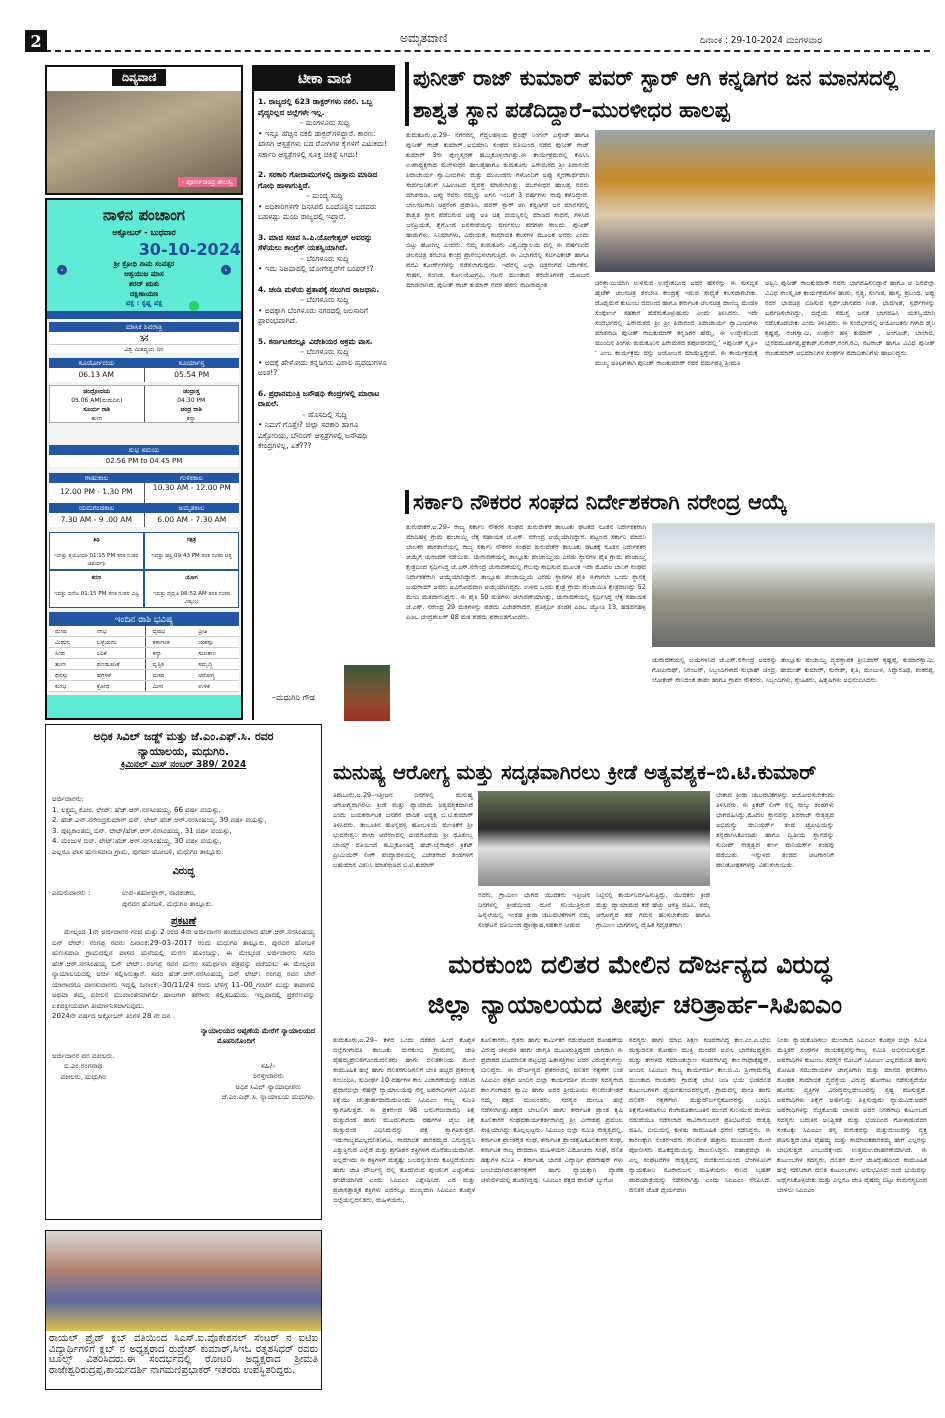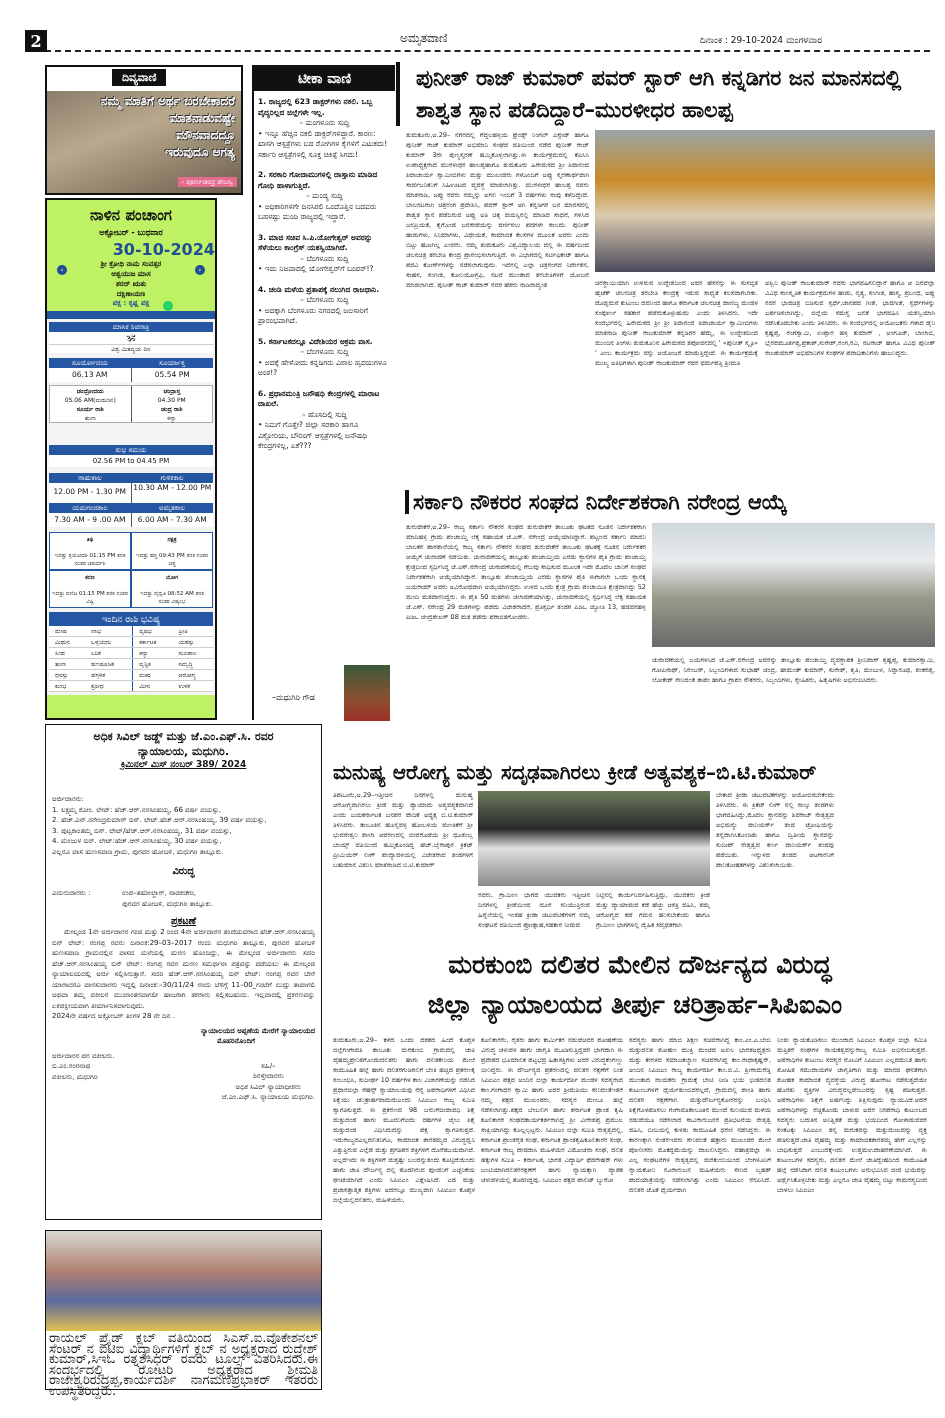--- a/index.html
+++ b/index.html
@@ -8,39 +8,39 @@
 .mast{left:25px;top:30px;width:905px;height:22px;border-bottom:2px dashed #222}
 .pageno{left:25px;top:30px;width:22px;height:22px;background:#111;color:#fff;font-weight:bold;font-size:16px;display:flex;align-items:center;justify-content:center;font-family:"DejaVu Serif",serif}
 .paper-name{left:400px;top:31px;font-size:12px;font-weight:normal}
 .date-line{left:700px;top:35px;font-size:9px}
 .box{border:2px solid #111}
 .divya{left:45px;top:65px;width:198px;height:130px}
 .divya-title{position:absolute;left:65px;top:2px;background:#111;color:#fff;font-size:11px;font-weight:bold;padding:2px 10px}
 .divya-img{position:absolute;left:0;top:24px;width:194px;height:102px;background:linear-gradient(160deg,#8b7d6b,#b9a98e 40%,#6c5e4c);overflow:hidden}
 .divya-quote{position:absolute;right:6px;top:2px;text-align:right;color:#fff;font-weight:bold;font-size:12px;line-height:17px;text-shadow:1px 1px 0 #333,-1px -1px 0 #333}
 .divya-author{position:absolute;right:4px;bottom:6px;background:#e66b8f;color:#fff;font-size:7px;padding:1px 4px}
-.panch{left:45px;top:198px;width:172px;height:522px;border:2px solid #111;background:#bef264}
+.panch{left:45px;top:198px;width:198px;height:522px;border:2px solid #111;background:#5eead4}
 .panch h2{text-align:center;font-size:15px;font-weight:bold;margin-top:6px}
 .panch .month{text-align:center;font-size:8px;font-weight:bold;margin-top:4px}
 .panch .bigdate{text-align:right;font-size:16px;font-weight:bold;color:#1f4e96;margin-top:2px}
 .panch .samv{text-align:center;font-size:7px;font-weight:bold;line-height:10px}
 .panch .paksha{text-align:center;font-size:7px;color:#1f4e96;font-weight:bold}
 .navbtn{position:absolute;width:10px;height:10px;border-radius:50%;background:#1f4e96;color:#fff;font-size:7px;display:flex;align-items:center;justify-content:center}
 .wa{position:absolute;width:10px;height:10px;border-radius:50%;background:#25d366}
 .bluebar{background:#2456a4;color:#fff;text-align:center;font-size:7px;height:10px;line-height:10px}
 .row2{display:flex;font-size:7px}
 .row2>div{flex:1;text-align:center}
 .cell{border:1px solid #2456a4}
 .rashi td{font-size:6px;padding:1px 6px;border-bottom:1px solid #ccc}
 .tika{left:252px;top:65px;width:143px;height:655px;border-left:2px solid #111}
 .tika-head{background:#111;color:#fff;text-align:center;font-size:14px;font-weight:bold;height:26px;line-height:26px}
 .tika-body{font-size:7.5px;line-height:10.5px;padding:6px 4px 0 4px}
 .tika-body .item{margin-bottom:10px}
 .tika-body .src{text-align:center}
-.headline1{left:396px;top:62px;width:530px;font-size:21px;font-weight:bold;line-height:32px;border-left:4px solid #111;padding-left:16px}
+.headline1{left:405px;top:62px;width:530px;font-size:21px;font-weight:bold;line-height:32px;border-left:4px solid #111;padding-left:4px}
 .col{font-size:6.5px;line-height:10px;text-align:justify;color:#222}
 .photo{background:#777}
 .h2{font-size:21px;font-weight:bold}
 .court{left:45px;top:724px;width:277px;height:496px;border:1.5px solid #111;padding:4px 6px}
 .court .t{text-align:center;font-size:11px;font-weight:bold;line-height:15px}
 .court .u{text-align:center;font-size:9px;font-weight:bold;text-decoration:underline}
 .court .p{font-size:7px;line-height:10.5px}
 .caption{font-size:7.5px;line-height:11px}
 </style>
 </head>
@@ -49,26 +49,20 @@
 <div class="abs mast"></div>
 <div class="abs pageno">
     <span>2</span>
   </div>
 <div class="abs paper-name">ಅಮೃತವಾಣಿ</div>
 <div class="abs date-line">ದಿನಾಂಕ : 29-10-2024 ಮಂಗಳವಾರ</div>
 
 <div class="abs box divya">
   <div class="divya-title">ದಿವ್ಯವಾಣಿ</div>
   <div class="divya-img">
-    <div class="divya-quote">
-      <div>ನಮ್ಮ ಮಾತಿಗೆ ಅರ್ಥ ಬರಬೇಕಾದರೆ</div>
-      <div>ಮಾತನಾಡುವಷ್ಟೇ</div>
-      <div>ಮೌನವಾದದ್ದೂ</div>
-      <div>ಇರುವುದೂ ಅಗತ್ಯ</div>
-    </div>
     <div class="divya-author">- ಪೂರ್ಣಚಂದ್ರ ತೇಜಸ್ವಿ</div>
   </div>
 </div>
 
 <div class="abs panch">
   <h2>ನಾಳಿನ ಪಂಚಾಂಗ</h2>
   <div class="month">ಅಕ್ಟೋಬರ್ - ಬುಧವಾರ</div>
   <div class="bigdate">30-10-2024</div>
   <div style="position:relative">
     <div class="navbtn" style="left:10px;top:6px">‹</div>
@@ -230,37 +224,37 @@
   <div class="p" style="margin-top:10px;display:flex">
       <span style="width:70px">ಎದುರುದಾರರು :</span>
       <span><span>ಉಪ–ತಹಶೀಲ್ದಾರ್, ನಾಡಕಚೇರಿ,</span><br><span>ಪುರವರ ಹೋಬಳಿ, ಮಧುಗಿರಿ ತಾಲ್ಲೂಕು.</span></span>
     </div>
   <div class="u" style="font-size:10px;margin-top:6px">ಪ್ರಕಟಣೆ</div>
   <div class="p" style="text-align:justify;text-indent:12px">ಮೇಲ್ಕಂಡ 1ನೇ ಅರ್ಜಿದಾರರ ಗಂಡ ಮತ್ತು 2 ರಿಂದ 4ನೇ ಅರ್ಜಿದಾರರ ತಂದೆಯವರಾದ ಹೆಚ್.ಆರ್.ನರಸಿಂಹಯ್ಯ ಬಿನ್ ಲೇಟ್: ರಂಗಪ್ಪ ರವರು ದಿನಾಂಕ:29–03–2017 ರಂದು ಮಧುಗಿರಿ ತಾಲ್ಲೂಕು, ಪುರವರ ಹೋಬಳಿ ಹುಣಸವಾಡಿ ಗ್ರಾಮದಲ್ಲಿನ ವಾಸದ ಮನೆಯಲ್ಲಿ ಮರಣ ಹೊಂದಿದ್ದು, ಈ ಮೇಲ್ಕಂಡ ಅರ್ಜಿದಾರರು ಸದರಿ ಹೆಚ್.ಆರ್.ನರಸಿಂಹಯ್ಯ ಬಿನ್ ಲೇಟ್: ರಂಗಪ್ಪ ರವರ ಮರಣ ಸಮರ್ಥನಾ ಪತ್ರವನ್ನು ಪಡೆಯಲು ಈ ಮೇಲ್ಕಂಡ ನ್ಯಾಯಾಲಯದಲ್ಲಿ ಅರ್ಜಿ ಸಲ್ಲಿಸಿರುತ್ತಾರೆ. ಸದರಿ ಹೆಚ್.ಆರ್.ನರಸಿಂಹಯ್ಯ ಬಿನ್ ಲೇಟ್: ರಂಗಪ್ಪ ರವರ ಬೇರೆ ಯಾರಾದರೂ ವಾರಸುದಾರರು ಇದ್ದಲ್ಲಿ ದಿನಾಂಕ:–30/11/24 ರಂದು ಬೆಳಿಗ್ಗೆ 11–00_ಗಂಟೆಗೆ ಖುದ್ದು ತಾವಾಗಲಿ ಅಥವಾ ತಮ್ಮ ವಕೀಲರ ಮುಖಾಂತರವಾಗಲೀ ಹಾಜರಾಗಿ ತಕರಾರು ಸಲ್ಲಿಸಬಹುದು. ಇಲ್ಲವಾದಲ್ಲಿ ಪ್ರಕರಣವನ್ನು ಏಕಪಕ್ಷೀಯವಾಗಿ ತೀರ್ಮಾನಿಸಲಾಗುವುದು.</div>
   <div class="p">2024ನೇ ವರ್ಷದ ಅಕ್ಟೋಬರ್ ತಿಂಗಳ 28 ನೇ ದಿನ .</div>
   <div class="p" style="text-align:right;margin-top:4px;font-weight:bold">ನ್ಯಾಯಾಲಯದ ಅಪ್ಪಣೆಯ ಮೇರೆಗೆ ನ್ಯಾಯಾಲಯದ</div>
   <div class="p" style="text-align:right;padding-right:60px;font-weight:bold">ಮೊಹರಿನೊಂದಿಗೆ</div>
   <div style="display:flex;justify-content:space-between;margin-top:4px">
-    <div class="p" style="text-align:left">
+    <div class="p" style="text-align:center">
       <div>ಅರ್ಜಿದಾರರ ಪರ ವಕೀಲರು.</div>
       <div>ಬಿ.ಎಂ.ರಂಗನಾಥ</div>
       <div>ವಕೀಲರು, ಮಧುಗಿರಿ</div>
     </div>
     <div class="p" style="text-align:center;margin-top:10px">
       <div>ಸಹಿ/–</div>
       <div>ಶಿರಸ್ತೇದಾರರು</div>
       <div>ಅಧಿಕ ಸಿವಿಲ್ ನ್ಯಾಯಾಧೀಶರು</div>
       <div>ಜೆ.ಎಂ.ಎಫ್.ಸಿ. ನ್ಯಾಯಾಲಯ ಮಧುಗಿರಿ.</div>
     </div>
   </div>
 </div>
 
 <div class="abs" style="left:45px;top:1230px;width:277px;height:160px;border:1.5px solid #111">
   <div style="height:100px;background:linear-gradient(180deg,#d8d8d0 0%,#b08070 40%,#5a6aa0 70%,#e0c050 100%)"></div>
-  <div class="caption" style="padding:2px 3px;font-size:13px;line-height:10.5px;text-align:justify">ರಾಯಲ್ ಪ್ರೈಡ್ ಕ್ಲಬ್ ವತಿಯಿಂದ ಸಿಎಸ್.ಐ.ವೊಕೇಶನಲ್ ಸೆಂಟರ್ ನ ಐಟಿಐ ವಿದ್ಯಾರ್ಥಿಗಳಿಗೆ ಕ್ಲಬ್ ನ ಅಧ್ಯಕ್ಷರಾದ ರುದ್ರೇಶ್ ಕುಮಾರ್,ಸಿಇಓ ರತ್ನಶಸಿಧರ್ ರವರು ಟೂಲ್ಸ್ ವಿತರಿಸಿದರು.ಈ ಸಂದರ್ಭದಲ್ಲಿ ರೋಟರಿ ಅಧ್ಯಕ್ಷರಾದ ಶ್ರೀಮತಿ ರಾಜೇಶ್ವರಿರುದ್ರಪ್ಪ,ಕಾರ್ಯದರ್ಶಿ ನಾಗಮಣಿಪ್ರಭಾಕರ್ ಇತರರು ಉಪಸ್ಥಿತರಿದ್ದರು.</div>
+  <div class="caption" style="padding:2px 3px;font-size:10px;line-height:10.5px;text-align:justify">ರಾಯಲ್ ಪ್ರೈಡ್ ಕ್ಲಬ್ ವತಿಯಿಂದ ಸಿಎಸ್.ಐ.ವೊಕೇಶನಲ್ ಸೆಂಟರ್ ನ ಐಟಿಐ ವಿದ್ಯಾರ್ಥಿಗಳಿಗೆ ಕ್ಲಬ್ ನ ಅಧ್ಯಕ್ಷರಾದ ರುದ್ರೇಶ್ ಕುಮಾರ್,ಸಿಇಓ ರತ್ನಶಸಿಧರ್ ರವರು ಟೂಲ್ಸ್ ವಿತರಿಸಿದರು.ಈ ಸಂದರ್ಭದಲ್ಲಿ ರೋಟರಿ ಅಧ್ಯಕ್ಷರಾದ ಶ್ರೀಮತಿ ರಾಜೇಶ್ವರಿರುದ್ರಪ್ಪ,ಕಾರ್ಯದರ್ಶಿ ನಾಗಮಣಿಪ್ರಭಾಕರ್ ಇತರರು ಉಪಸ್ಥಿತರಿದ್ದರು.</div>
 </div>
 
 <div class="abs h2" style="left:333px;top:760px;width:600px;font-size:20px">ಮನುಷ್ಯ ಆರೋಗ್ಯ ಮತ್ತು ಸದೃಢವಾಗಿರಲು ಕ್ರೀಡೆ ಅತ್ಯವಶ್ಯಕ–ಬಿ.ಟಿ.ಕುಮಾರ್</div>
 <div class="abs col" style="left:333px;top:790px;width:140px;height:150px;overflow:hidden">ತಿಪಟೂರು,ಅ.29–ಇತ್ತೀಚಿನ ದಿನಗಳಲ್ಲಿ ಮನುಷ್ಯ ಆರೋಗ್ಯವಾಗಿರಲು ಕ್ರೀಡೆ ಮತ್ತು ವ್ಯಾಯಾಮ ಅತ್ಯವಶ್ಯಕವಾಗಿದೆ ಎಂದು ಜಯಕರ್ನಾಟಕ ಜನಪರ ವೇದಿಕೆ ಅಧ್ಯಕ್ಷ ಬಿ.ಟಿ.ಕುಮಾರ್ ತಿಳಿಸಿದರು. ತಾಲೂಕಿನ ಹೊನ್ನವಳ್ಳಿ ಹೋಬಳಿಯ ಮಣಕಿಕೆರೆ ಶ್ರೀ ಭುವನೇಶ್ವರಿ ಶಾಲಾ ಆವರಣದಲ್ಲಿ ಜೀವರೊಡೆಯ ಶ್ರೀ ಧೂತಂಬ್ಬ ಬಾಯ್ಸ್ ವತಿಯಿಂದ ಹಮ್ಮಿಕೊಂಡಿದ್ದ ಹೆಚ್.ಬೈರಾಪುರ ಕ್ರಿಕೆಟ್ ಪ್ರೀಮಿಯರ್ ಲೀಗ್ ಪಂದ್ಯಾವಳಿಯಲ್ಲಿ ವಿಜೇತರಾದ ತಂಡಗಳಿಗೆ ಬಹುಮಾನ ವಿತರಿಸಿ ಮಾತನಾಡಿದ ಬಿ.ಟಿ.ಕುಮಾರ್</div>
 <div class="abs photo" style="left:478px;top:791px;width:232px;height:95px;background:linear-gradient(180deg,#6a7a5a 0%,#2a2a2a 40%,#e0e0e0 60%,#8a8a8a 100%)"></div>
 <div class="abs col" style="left:478px;top:890px;width:112px;height:50px;overflow:hidden">ರವರು, ಗ್ರಾಮೀಣ ಭಾಗದ ಯುವಕರು ಇತ್ತೀಚಿನ ದಿನಗಳಲ್ಲಿ ಕ್ರೀಡೆಯಿಂದ ದೂರ ಸರಿಯುತ್ತಿರುವ ಹಿನ್ನೆಲೆಯಲ್ಲಿ ಇಂತಹ ಕ್ರೀಡಾ ಚಟುವಟಿಕೆಗಳಿಗೆ ನಮ್ಮ ಸಂಘಟನೆ ವತಿಯಿಂದ ಪ್ರೋತ್ಸಾಹ,ಸಹಕಾರ ನೀಡುವ</div>
 <div class="abs col" style="left:596px;top:890px;width:114px;height:50px;overflow:hidden">ನಿಟ್ಟಿನಲ್ಲಿ ಕಾರ್ಯನಿರ್ವಹಿಸುತ್ತಿದ್ದು, ಯುವಕರು ಕ್ರೀಡೆ ಮತ್ತು ವ್ಯಾಯಾಮದ ಕಡೆ ಹೆಚ್ಚು ಆಸಕ್ತಿ ವಹಿಸಿ, ತಮ್ಮ ಆರೋಗ್ಯದ ಕಡೆ ಗಮನ ಹರಿಸಬೇಕೆಂದು ಹಾಗೂ ಗ್ರಾಮೀಣ ಭಾಗಗಳಲ್ಲಿ ದೈಹಿಕ ಸದೃಢತೆಗಾಗಿ</div>
 <div class="abs col" style="left:716px;top:790px;width:118px;height:150px;overflow:hidden">ಬೇಕಾದ ಕ್ರೀಡಾ ಚಟುವಟಿಕೆಗಳನ್ನು ಆಯೋಜಿಸಬೇಕೆಂದು ತಿಳಿಸಿದರು. ಈ ಕ್ರಿಕೆಟ್ ಲೀಗ್ ನಲ್ಲಿ ನಾಲ್ಕು ತಂಡಗಳು ಭಾಗವಹಿಸಿದ್ದು,ಮೊದಲ ಸ್ಥಾನವನ್ನು ಶಿವರಾಜ್ ನೇತೃತ್ವದ ಅಭಿಮನ್ಯು ವಾರಿಯರ್ಸ್ ತಂಡ ಟ್ರೋಫಿಯನ್ನು ತನ್ನದಾಗಿಸಿಕೊಂಡಿತು ಹಾಗೂ ದ್ವಿತೀಯ ಸ್ಥಾನವನ್ನು ಸುದೀಪ್ ನೇತೃತ್ವದ ಕರ್ಣ ವಾರಿಯರ್ಸ್ ತಂಡವು ಪಡೆಯಿತು. ಇನ್ನುಳಿದ ತಂಡದ ಆಟಗಾರರಿಗೆ ಪಾರಿತೋಷಕಗಳನ್ನು ವಿತರಿಸಲಾಯಿತು.</div>
 
 <div class="abs h2" style="left:360px;top:950px;width:560px;font-size:25px;text-align:center">ಮರಕುಂಬಿ ದಲಿತರ ಮೇಲಿನ ದೌರ್ಜನ್ಯದ ವಿರುದ್ಧ</div>

